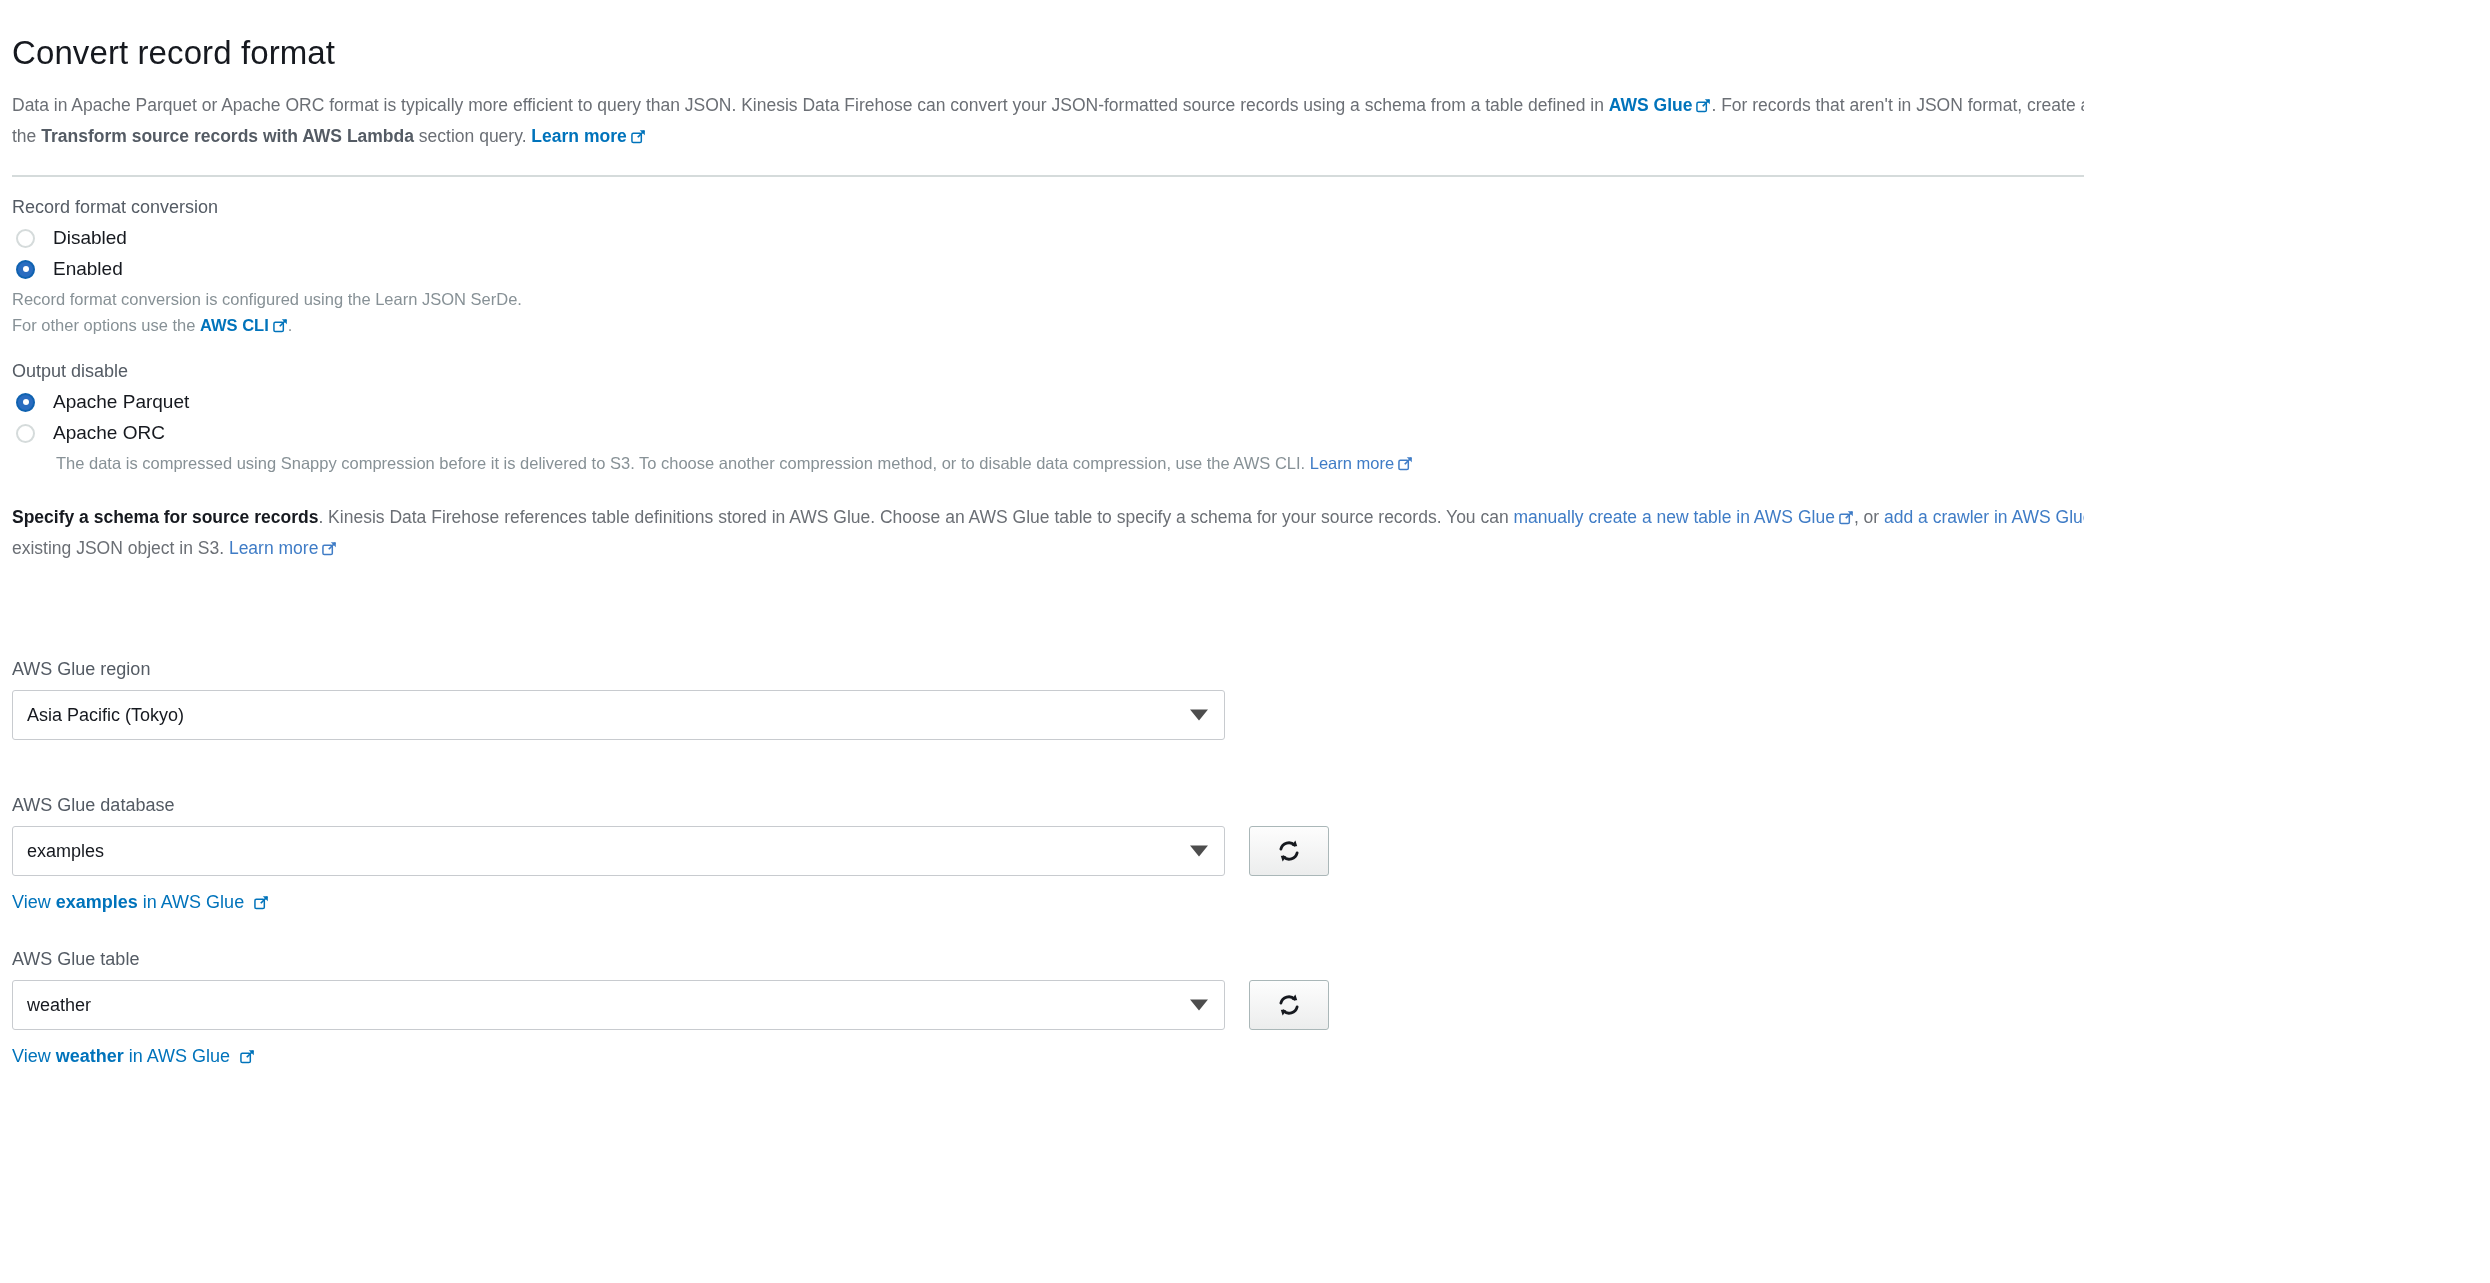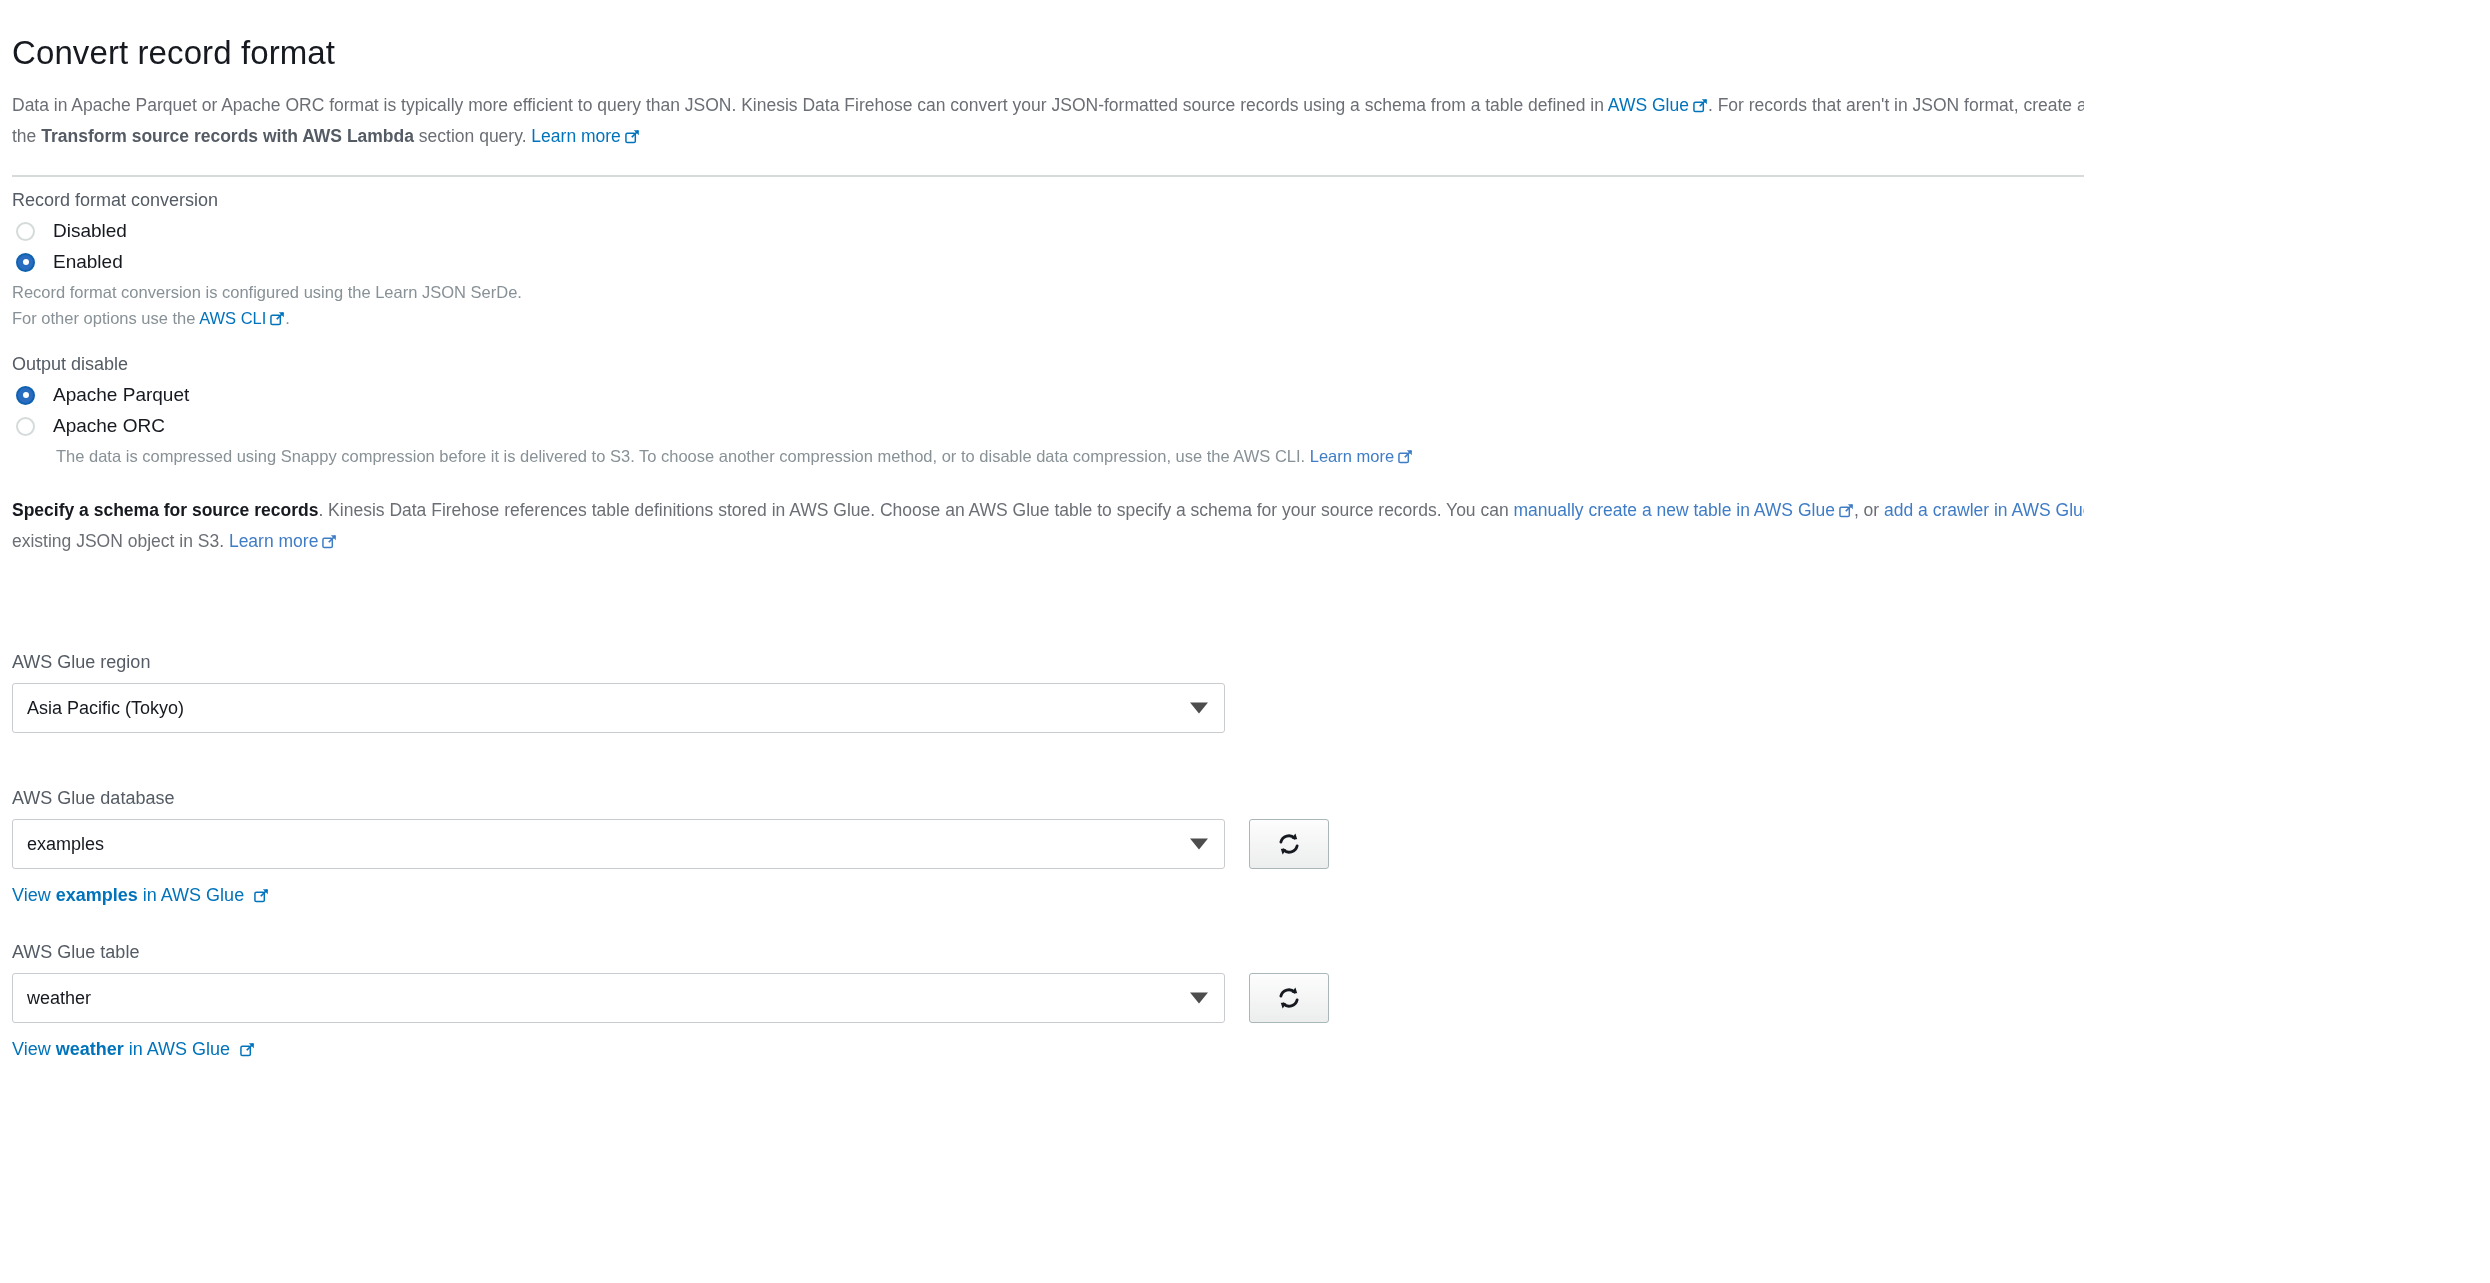--- a/index.html
+++ b/index.html
@@ -41,21 +41,21 @@
     line-height: 31px;
     color: #6b6f75;
     margin: 0;
     max-width: 2470px;
   }
   p.intro b { color: #545b64; font-weight: 700; }
 
   a.link {
     color: #0073bb;
     text-decoration: none;
-    font-weight: 400;
+    font-weight: 700;
     white-space: nowrap;
   }
   a.link-plain {
     color: #3f7cc6;
     text-decoration: none;
     font-weight: 400;
   }
   a.link-blue-med {
     color: #3f7cc6;
     text-decoration: none;
@@ -214,21 +214,21 @@
             <path d="M9.4 1.3 H14.7 V6.6 Z" fill="#0073bb"></path>
           </svg></span><span>. For records that aren't in JSON format, create a Lambda function that converts them to JSON in the </span><b>Transform source records with AWS Lambda</b><span> section query. </span><a class="link" href="#"><span>Learn more</span></a><span class="ext"><svg viewBox="0 0 16 16">
             <rect x="1" y="4.5" width="10" height="10" rx="1.5" fill="none" stroke="#0073bb" stroke-width="1.6"></rect>
             <path d="M7.2 8.8 L14 2" stroke="#0073bb" stroke-width="1.8" fill="none"></path>
             <path d="M9.4 1.3 H14.7 V6.6 Z" fill="#0073bb"></path>
           </svg></span>
     </p>
 
     <hr class="divider">
 
-    <div style="margin-top:13px;">
+    <div style="margin-top:20px;">
       <div class="field-label">Record format conversion</div>
 
       <div class="radio-row">
         <span class="radio"></span>
         <span class="radio-label">Disabled</span>
       </div>
 
       <div class="radio-row">
         <span class="radio checked"></span>
         <span class="radio-label">Enabled</span>

